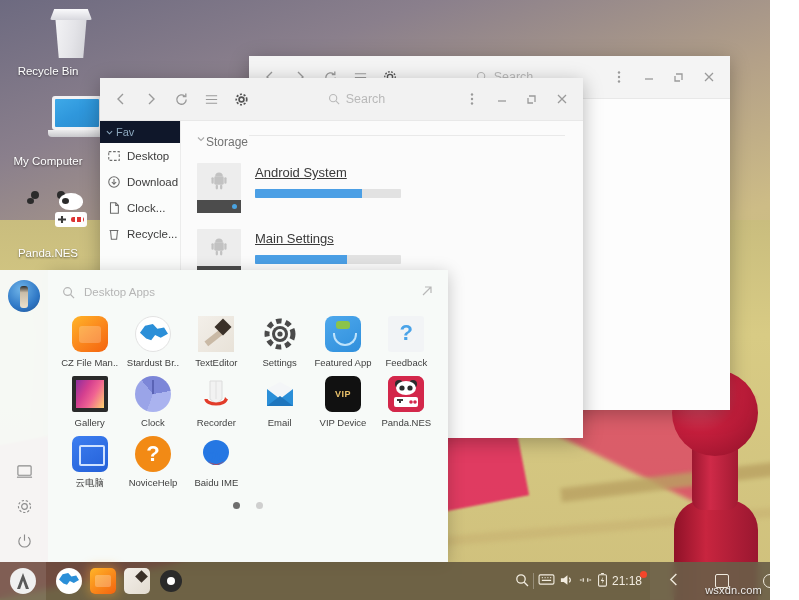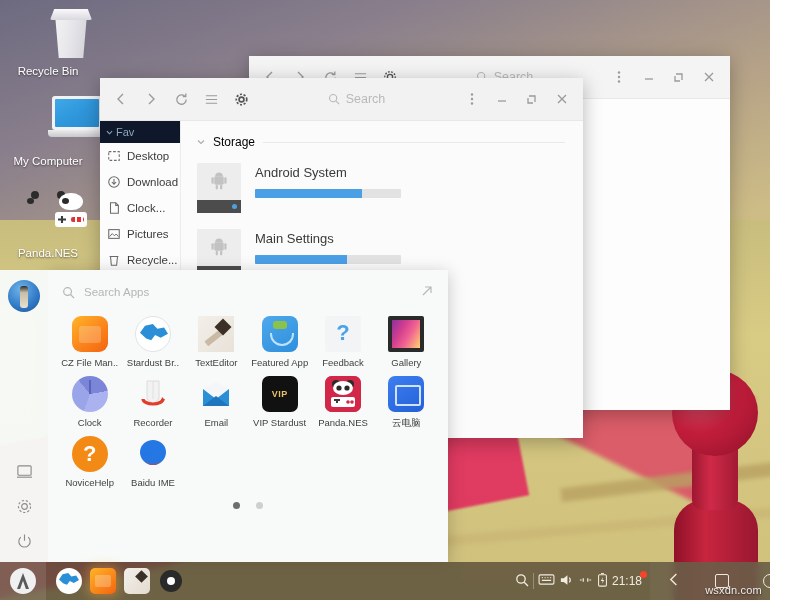--- a/index.html
+++ b/index.html
@@ -154,42 +154,42 @@
     background: #0f172a; color: #8ba7bd; padding: 5px 6px; font-size: 11px;
     display: flex; align-items: center; gap: 3px;
   }
   .fm-item {
     display: flex; align-items: center; gap: 6px; padding: 6px 5px 6px 7px;
     white-space: nowrap; overflow: hidden;
   }
   .fm-item .ic { width: 14px; height: 14px; flex: none; color: #6b6b6b; }
   .fm-main { flex: 1; padding: 14px 18px 0 16px; overflow: hidden; }
   .sec-head {
-    display: flex; align-items: center; gap: 8px; color: #000000; font-size: 12px;
+    display: flex; align-items: flex-start; gap: 1px; color: #737373; font-size: 12px;
     margin-bottom: 14px;
   }
   .sec-head .rule { flex: 1; height: 1px; background: #e9e9e9; }
   .stor-row { display: flex; gap: 14px; margin-bottom: 16px; }
   .stor-thumb {
     width: 44px; height: 50px; background: #ededed; flex: none; position: relative;
     border-radius: 1px;
   }
   .stor-thumb .droid {
     position: absolute; left: 50%; top: 40%; transform: translate(-50%,-50%);
     color: #c0c0c0;
   }
   .stor-thumb .bar-bottom {
     position: absolute; left: 0; bottom: 0; width: 100%; height: 13px; background: #4c4c4c;
   }
   .stor-thumb .bar-bottom i {
     position: absolute; right: 4px; top: 4px; width: 5px; height: 5px; border-radius: 50%;
     background: #4aa3e0;
   }
   .stor-info { flex: 1; padding-top: 2px; }
-  .stor-title { font-size: 13px; color: #3a3a3a; margin-bottom: 9px; }
+  .stor-title { font-size: 13px; color: #3a3a3a; margin-bottom: 9px; text-decoration: underline; }
   .prog { height: 9px; background: #e2e2e2; border-radius: 1px; overflow: hidden; width: 146px; }
   .prog i { display: block; height: 100%; background: #4b9fe5; }
   .stor-sub { font-size: 11.5px; color: #a9a9a9; margin-top: 9px; }
 
   
   #launcher {
     position: absolute; left: 48px; top: 270px; width: 400px; height: 292px;
     background: #f7faf8; box-shadow: 0 3px 16px rgba(0,0,0,.22);
   }
   .lau-search {
@@ -522,29 +522,20 @@
             <svg width="14" height="14" viewBox="0 0 16 16">
                 <path d="M4 2h6l3 3v9H4z" fill="none" stroke="currentColor" stroke-width="1.2"></path>
                 <path d="M10 2v3h3" fill="none" stroke="currentColor" stroke-width="1.2"></path>
               </svg>
           </span>
           <span>Clock...</span>
         </div>
         <div class="fm-item">
           <span class="ic">
             <svg width="14" height="14" viewBox="0 0 16 16">
-                <rect x="2" y="3" width="12" height="10" fill="none" stroke="currentColor" stroke-width="1.2"></rect>
-                <path d="M3 11l3-3.5 2.5 2.5L10.5 8 13 11" fill="none" stroke="currentColor" stroke-width="1.1"></path>
-              </svg>
-          </span>
-          <span>Pictures</span>
-        </div>
-        <div class="fm-item">
-          <span class="ic">
-            <svg width="14" height="14" viewBox="0 0 16 16">
                 <path d="M4 4h8l-1 10H5z" fill="none" stroke="currentColor" stroke-width="1.2"></path>
                 <path d="M3 4h10" stroke="currentColor" stroke-width="1.2"></path>
               </svg>
           </span>
           <span>Recycle...</span>
         </div>
       </div>
 
       <div class="fm-main">
         <div class="sec-head">
@@ -606,40 +597,49 @@
       </div>
     </div>
   </div>
 
   <div id="launcher">
     <div class="lau-search">
       <svg width="13" height="13" viewBox="0 0 14 14">
           <circle cx="6" cy="6" r="4.2" fill="none" stroke="currentColor" stroke-width="1.3"></circle>
           <path d="M9.2 9.2L13 13" stroke="currentColor" stroke-width="1.3"></path>
         </svg>
-      <span>Search Apps</span>
+      <span>Desktop Apps</span>
       <span class="lau-expand">
         <svg width="14" height="14" viewBox="0 0 14 14">
             <path d="M3 11L11 3M5 3h6v6" stroke="currentColor" stroke-width="1.2" fill="none"></path>
           </svg>
       </span>
     </div>
 
     <div class="app-grid" id="app-grid">
         <div class="app-cell">
           <div class="app-ic ic-czfile"></div>
           <div class="app-label">CZ File Man..</div>
         </div>
         <div class="app-cell">
           <div class="app-ic ic-stardust"></div>
           <div class="app-label">Stardust Br..</div>
         </div>
         <div class="app-cell">
           <div class="app-ic ic-textedit"></div>
           <div class="app-label">TextEditor</div>
+        </div>
+        <div class="app-cell">
+          <div class="app-ic ic-settings"><svg width="36" height="36" viewBox="0 0 36 36">
+              <circle cx="18" cy="18" r="13" fill="none" stroke="#4a4a4a" stroke-width="5" stroke-dasharray="5.5 4"></circle>
+              <circle cx="18" cy="18" r="8" fill="#4a4a4a"></circle>
+              <circle cx="18" cy="18" r="5" fill="#f7faf8"></circle>
+              <circle cx="18" cy="18" r="2.6" fill="#4a4a4a"></circle>
+            </svg></div>
+          <div class="app-label">Settings</div>
         </div>
         <div class="app-cell">
           <div class="app-ic ic-featured"></div>
           <div class="app-label">Featured App</div>
         </div>
         <div class="app-cell">
           <div class="app-ic ic-feedback"></div>
           <div class="app-label">Feedback</div>
         </div>
         <div class="app-cell">
@@ -662,21 +662,21 @@
         <div class="app-cell">
           <div class="app-ic ic-email"><svg width="36" height="36" viewBox="0 0 36 36">
               <path d="M5 13l13-7 13 7v17H5z" fill="#f4f6f8"></path>
               <path d="M5 13l13 10 13-10v17H5z" fill="#2b8fd8"></path>
               <path d="M5 30l13-10 13 10z" fill="#1f76bd"></path>
             </svg></div>
           <div class="app-label">Email</div>
         </div>
         <div class="app-cell">
           <div class="app-ic ic-vip"></div>
-          <div class="app-label">VIP Stardust</div>
+          <div class="app-label">VIP Device</div>
         </div>
         <div class="app-cell">
           <div class="app-ic ic-panda"><svg width="36" height="36" viewBox="0 0 36 36">
               <rect width="36" height="36" rx="7" fill="#d3274a"></rect>
               <circle cx="11" cy="8" r="4" fill="#2b2b2b"></circle>
               <circle cx="25" cy="8" r="4" fill="#2b2b2b"></circle>
               <ellipse cx="18" cy="12" rx="10" ry="7" fill="#fff"></ellipse>
               <circle cx="14" cy="12" r="2.6" fill="#2b2b2b"></circle>
               <circle cx="22" cy="12" r="2.6" fill="#2b2b2b"></circle>
               <rect x="6" y="21" width="24" height="10" rx="2" fill="#fff"></rect>

